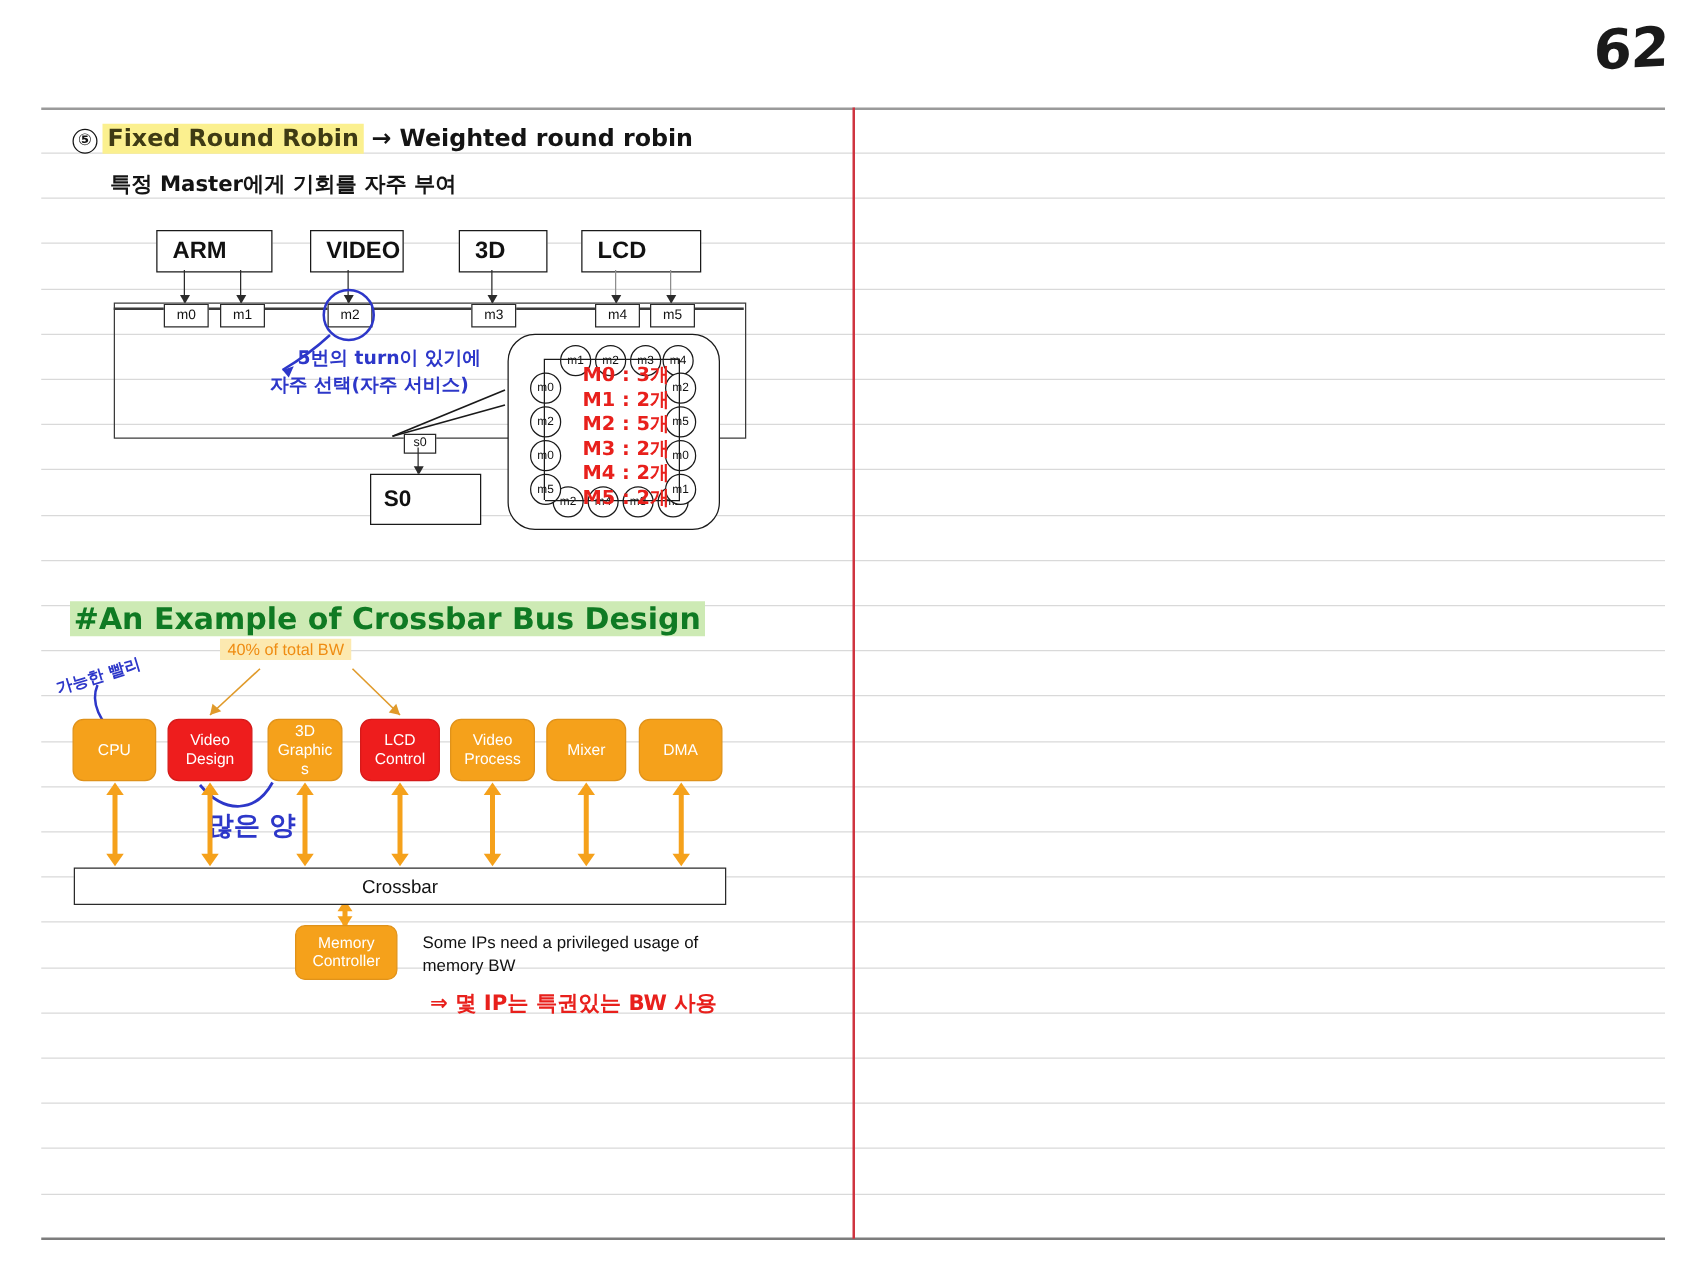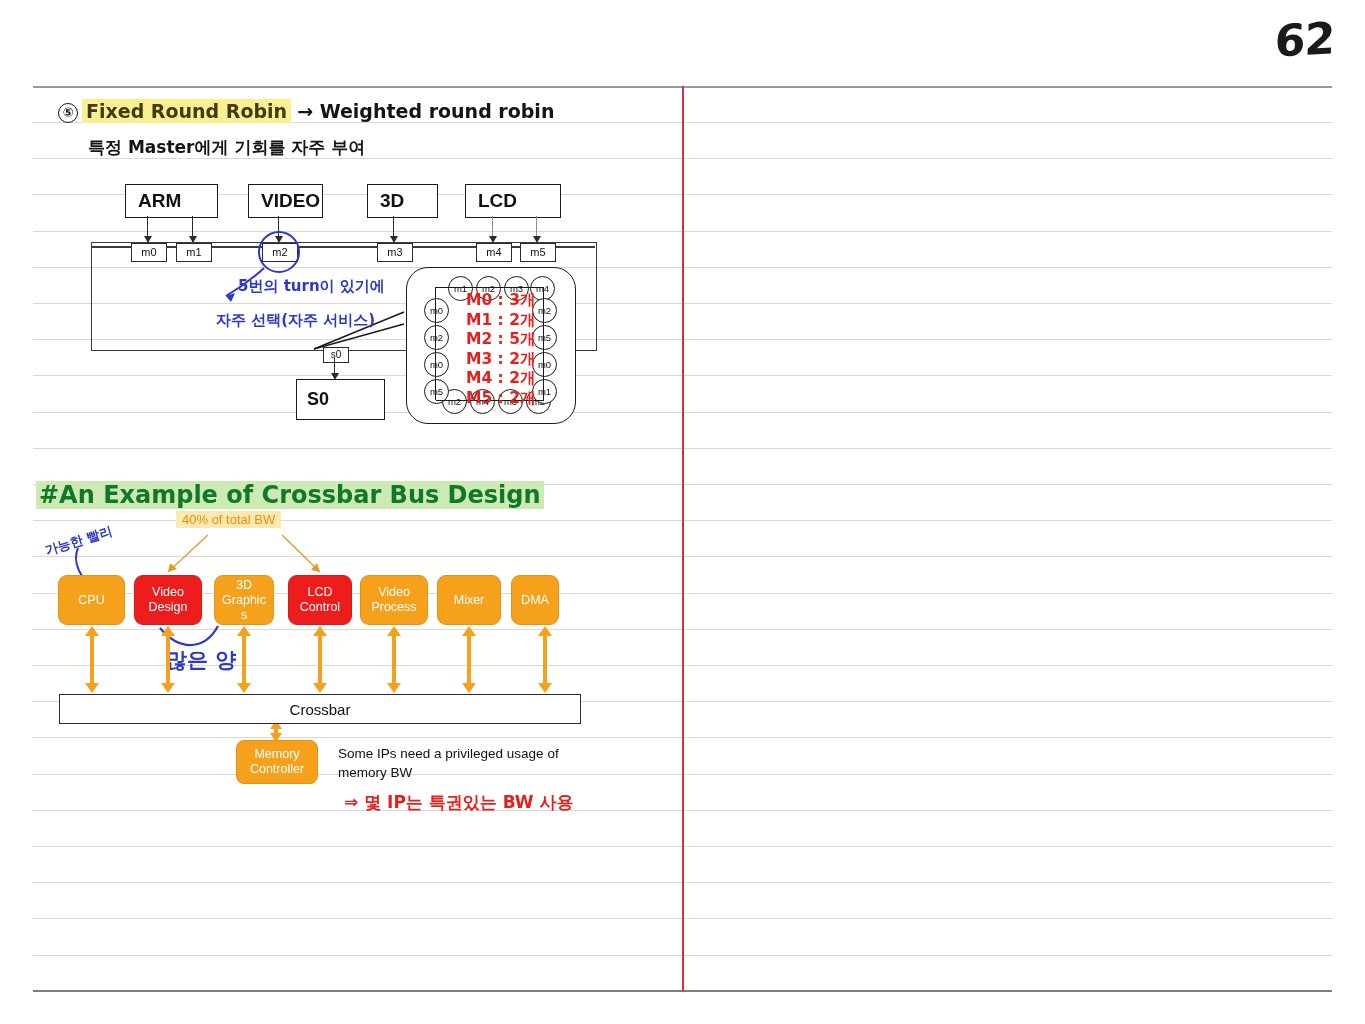--- a/index.html
+++ b/index.html
@@ -104,21 +104,21 @@
   .arb-list{
     position:absolute;left:466px;top:291px;
     color:#e8201c;font-size:15.5px;line-height:19.6px;white-space:nowrap;
   }
 
   
   .sec2-title{
     position:absolute;top:481px;left:36px;
     font-size:24px;color:#0f7a23;white-space:nowrap;
   }
-  .sec2-title .hl{background:#cdeab4;padding:0 3px;}
+  .sec2-title .hl{background:#cdeab4;padding:0 3px;margin-left:20px;}
 
   .bw-label{
     position:absolute;top:511px;left:176px;
     background:#fce9b0;color:#ef8c12;font-size:13px;padding:1px 6px;
     font-family:"Liberation Sans", sans-serif;white-space:nowrap;
   }
   .bw-note{
     position:absolute;top:513px;left:328px;
     color:#e8201c;font-size:16px;white-space:nowrap;
   }
@@ -264,21 +264,21 @@
     <path d="M76,611 q6,-7 12,0 t12,0 t12,0" stroke="#2d37c9" stroke-width="2" fill="none"></path>
 
     <path d="M160,628 C180,652 205,650 218,626" stroke="#2d37c9" stroke-width="2.2" fill="none"></path>
 
     <path d="M276,722 L276,740" stroke="#F5A11B" stroke-width="4" fill="none"></path>
     <path d="M276,720 l-6,9 l12,0 z" fill="#F5A11B"></path>
     <path d="M276,742 l-6,-9 l12,0 z" fill="#F5A11B"></path>
   </svg>
 
   <div class="blue-note hand" style="left:238px;top:275px;">5번의 turn이 있기에</div>
-  <div class="blue-note hand" style="left:216px;top:309px;">자주 선택(자주 서비스)</div>
+  <div class="blue-note hand" style="left:216px;top:297px;">자주 선택(자주 서비스)</div>
 
   <div class="arb-panel"></div>
   <div id="ring">
       <div class="node" style="left:448px;top:276px;">m1</div>
       <div class="node" style="left:476px;top:276px;">m2</div>
       <div class="node" style="left:504px;top:276px;">m3</div>
       <div class="node" style="left:530px;top:276px;">m4</div>
       <div class="node" style="left:442px;top:389px;">m2</div>
       <div class="node" style="left:470px;top:389px;">m4</div>
       <div class="node" style="left:498px;top:389px;">m3</div>
@@ -326,21 +326,21 @@
       </div>
       <div class="ip red" style="left:288px;width:64px;">
         <div><span>LCD</span><br><span>Control</span></div>
       </div>
       <div class="ip orange" style="left:360px;width:68px;">
         <div><span>Video</span><br><span>Process</span></div>
       </div>
       <div class="ip orange" style="left:437px;width:64px;">
         <div><span>Mixer</span></div>
       </div>
-      <div class="ip orange" style="left:511px;width:48px;">
+      <div class="ip orange" style="left:511px;width:67px;">
         <div><span>DMA</span></div>
       </div>
     </div>
   <div id="iparrows">
       <div class="up-arrow" style="left:89.5px;top:635px;height:49px;"></div>
       <div class="up-arrow" style="left:166px;top:635px;height:49px;"></div>
       <div class="up-arrow" style="left:242px;top:635px;height:49px;"></div>
       <div class="up-arrow" style="left:318px;top:635px;height:49px;"></div>
       <div class="up-arrow" style="left:392px;top:635px;height:49px;"></div>
       <div class="up-arrow" style="left:467px;top:635px;height:49px;"></div>

